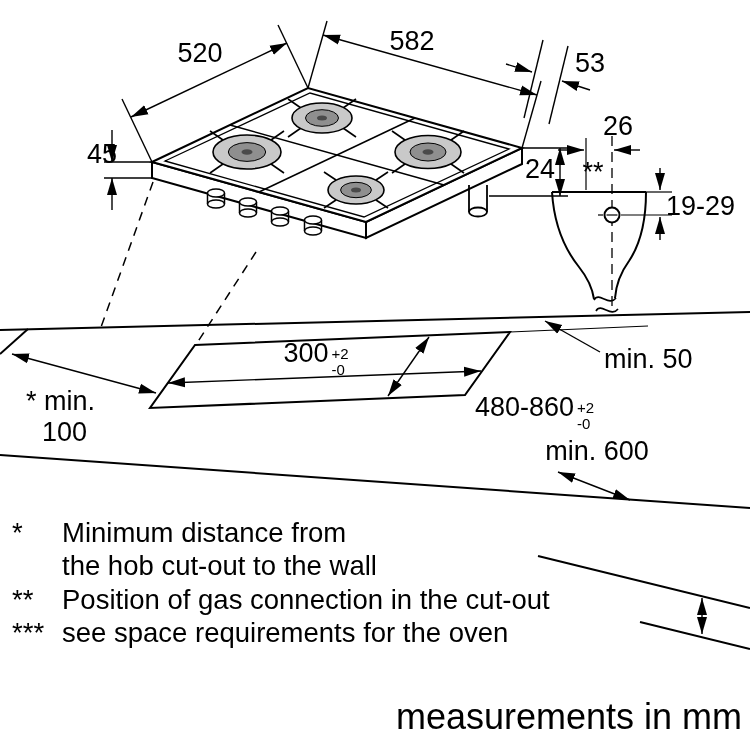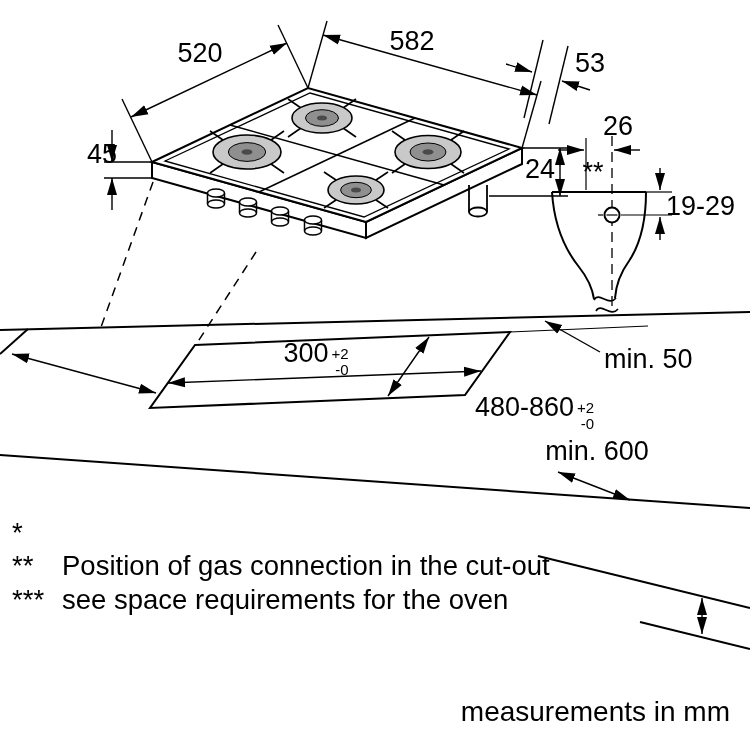--- a/index.html
+++ b/index.html
@@ -1,27 +1,27 @@
 <!DOCTYPE html>
 <html><head>
 <meta charset="utf-8">
 <style>
   html,body{margin:0;padding:0;background:#fff;}
   .canvas{position:relative;width:750px;height:750px;background:#fff;overflow:hidden;
           font-family:"Liberation Sans",sans-serif;color:#000;}
   .canvas svg{position:absolute;left:0;top:0;}
-  .lbl{position:absolute;font-size:27px;line-height:1.15;white-space:nowrap;text-align:right;}
+  .lbl{position:absolute;font-size:27px;line-height:1.15;white-space:nowrap;}
   .center{transform:translate(-50%,-50%);}
   .tol{display:inline-flex;flex-direction:column;font-size:15px;line-height:1.05;
        vertical-align:3px;margin-left:3px;}
   .two-line div{display:block;}
   .fnotes{position:absolute;left:12px;top:516px;font-size:27.5px;line-height:1.21;}
   .frow{display:flex;}
   .fmark{width:50px;flex:none;}
-  .units{position:absolute;right:20px;top:696px;font-size:28px;}
+  .units{position:absolute;right:8px;top:696px;font-size:36px;}
 </style>
 </head>
 <body>
 
 <div class="canvas">
 
 <svg width="750" height="750" viewBox="0 0 750 750">
   <defs>
     <marker id="ah" markerWidth="18" markerHeight="12" refX="17" refY="6" orient="auto-start-reverse" markerUnits="userSpaceOnUse">
       <path d="M0,1 L17,6 L0,11 Z" fill="#000"></path>
@@ -217,27 +217,35 @@
 
 <div class="lbl" style="left:475px;top:392px">
   <span>480-860</span><span class="tol">
         <span>+2</span>
         <span>-0</span>
       </span>
 </div>
 
 <div class="lbl" style="left:604px;top:344px">min. 50</div>
 
+<div class="lbl two-line" style="left:26px;top:386px">
+  <div>* min.</div>
+  <div style="padding-left:16px">100</div>
+</div>
 
 <div class="lbl center" style="left:597px;top:452px">min. 600</div>
 
 
 <div class="fnotes">
   <div class="frow">
     <span class="fmark">*</span>
+    <span>
+      <div>Minimum distance from</div>
+      <div>the hob cut-out to the wall</div>
+    </span>
   </div>
   <div class="frow">
     <span class="fmark">**</span>
     <span>
       <div>Position of gas connection in the cut-out</div>
     </span>
   </div>
   <div class="frow">
     <span class="fmark">***</span>
     <span>

